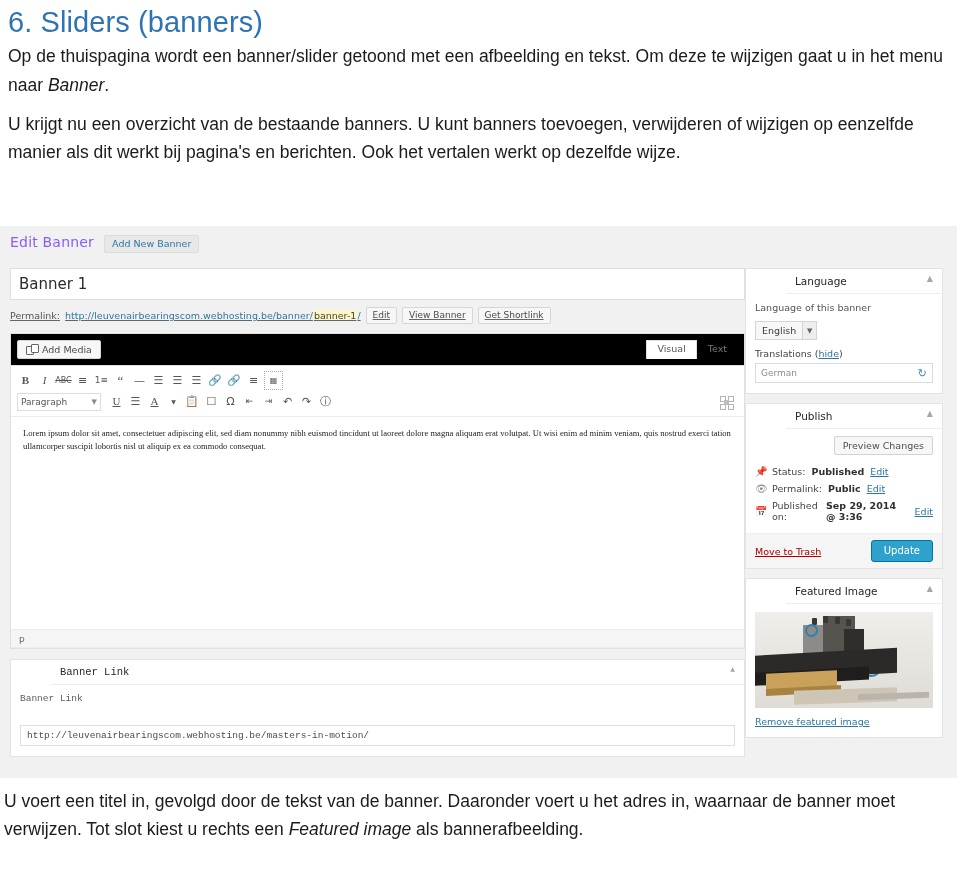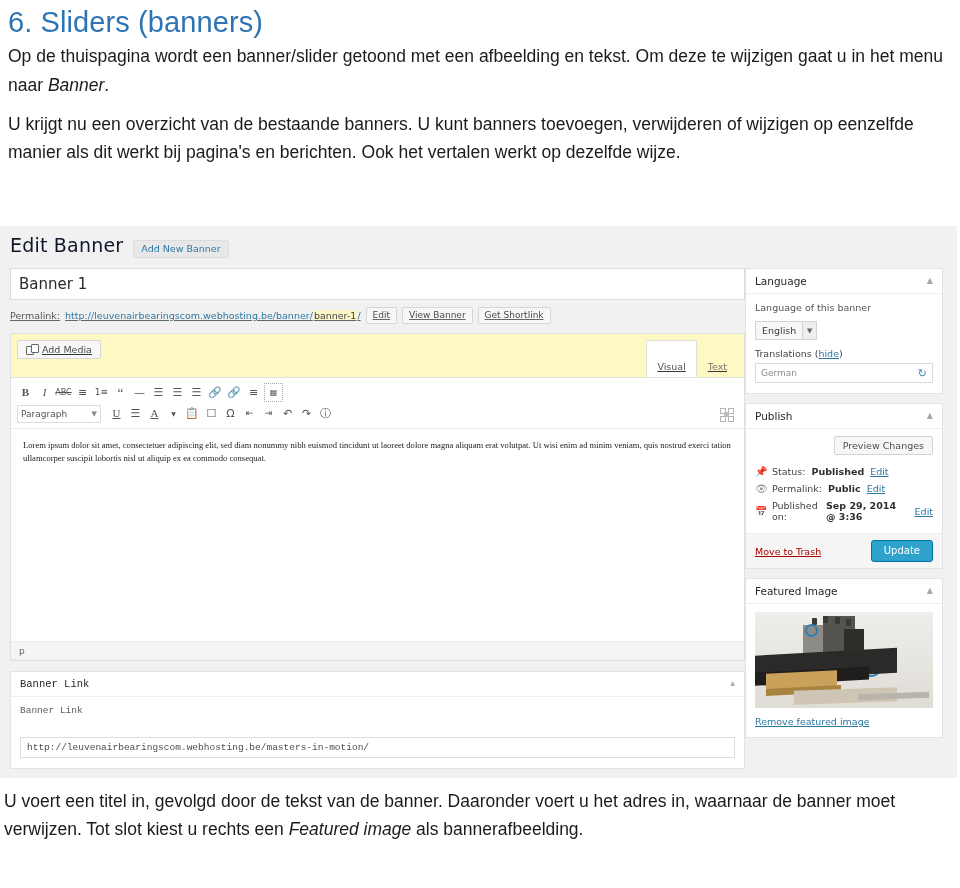--- a/index.html
+++ b/index.html
@@ -29,21 +29,21 @@
   .shot{
     position:absolute;left:0;top:226px;width:957px;height:552px;
     background:#f1f1f1;overflow:hidden;
     font-family:"DejaVu Sans","Liberation Sans",sans-serif;
     color:#32373c;
   }
   .shot-inner{position:absolute;left:10px;top:8px;right:8px;bottom:6px;}
 
   
   .wp-head{display:flex;align-items:baseline;gap:10px;height:26px;}
-  .wp-head .h{font-size:19px;color:#0f172a;font-weight:400;letter-spacing:.2px;}
+  .wp-head .h{font-size:14px;color:#8b5cf6;font-weight:400;letter-spacing:.2px;}
   .wp-head .addnew{
     font-size:9.5px;color:#2d77a3;background:#e8e8e8;
     border:1px solid #dcdcdc;border-radius:2px;padding:3px 7px 3px 7px;
     line-height:1;
   }
 
   
   .cols{display:flex;gap:0;margin-top:8px;}
   .colmain{width:735px;}
   .colside{width:198px;}
@@ -63,34 +63,34 @@
   .permalink .pl-url{color:#2d77a3;}
   .permalink .pl-slug{background:#fdf6c8;color:#444;padding:0 1px;}
   .pl-btn{
     border:1px solid #d6d6d6;background:#f7f7f7;border-radius:2px;
     padding:2px 6px;font-size:9px;color:#4a4a4a;line-height:1.25;
   }
 
   
   .editor{margin-top:9px;background:#fff;border:1px solid #e0e0e0;}
   .ed-top{display:flex;align-items:flex-start;justify-content:space-between;
-          background:#fef9c3;padding:6px 6px 0 6px;border-bottom:1px solid #e3e3e3;text-decoration:underline;}
+          background:#000000;padding:6px 6px 0 6px;border-bottom:1px solid #e3e3e3;}
   .addmedia{
     display:inline-flex;align-items:center;gap:5px;
     background:#f7f7f7;border:1px solid #d6d6d6;border-radius:2px;
     padding:3px 8px;font-size:9.5px;color:#4b4b4b;margin-bottom:6px;
   }
   .media-ico{display:inline-block;width:11px;height:11px;position:relative;}
   .media-ico:before{content:"";position:absolute;left:0;top:2px;width:6px;height:7px;
     border:1.6px solid #666;border-radius:1px;}
   .media-ico:after{content:"";position:absolute;left:5px;top:0;width:6px;height:7px;
     border:1.6px solid #666;border-radius:1px;background:#fff;}
   .tabs{display:flex;gap:0;}
   .tab{
-    font-size:9.5px;color:#777;padding:20px 10px 5px 10px;border:1px solid transparent;
+    font-size:9.5px;color:#777;padding:2px 10px 5px 10px;border:1px solid transparent;
     border-bottom:none;
     text-align:center;
   }
   .tab.active{background:#fff;border-color:#e0e0e0;color:#555;}
 
   
   .tbrows{padding:4px 6px 4px 6px;background:#fff;border-bottom:1px solid #ededed;}
   .tbrow{display:flex;align-items:center;gap:2px;height:21px;}
   .tbtn{
     min-width:17px;height:17px;display:flex;align-items:center;justify-content:center;
@@ -119,22 +119,22 @@
     font-family:"Liberation Serif","DejaVu Serif",serif;
     font-size:8.6px;line-height:1.55;color:#222;
   }
   .ed-foot{border-top:1px solid #ededed;background:#f5f5f5;}
   .ed-path{font-size:9px;color:#666;padding:4px 8px 3px 8px;border-bottom:1px solid #ededed;}
   .ed-stat{display:flex;justify-content:space-between;font-size:9px;color:#777;padding:4px 8px 5px 8px;}
 
   
   .box{background:#fff;border:1px solid #e3e3e3;margin-bottom:9px;}
   .box-hd{
-    display:flex;align-items:center;justify-content:space-between;
-    padding:6px 9px;border-bottom:1px solid #eee;
+    display:flex;justify-content:space-between;
+    padding:6px 9px;border-bottom:1px solid #eee;margin-left:40px;
   }
   .box-hd .t{font-size:10.5px;color:#23282d;}
   .toggle{color:#a7a7a7;font-size:8px;line-height:1;}
   .box-bd{padding:8px 9px 10px 9px;}
 
   
   .bl-label{font-size:9.5px;color:#5d5d5d;margin-bottom:4px;}
   .bl-input{
     border:1px solid #dedede;background:#fff;height:19px;
     display:flex;align-items:center;padding:0 6px;

